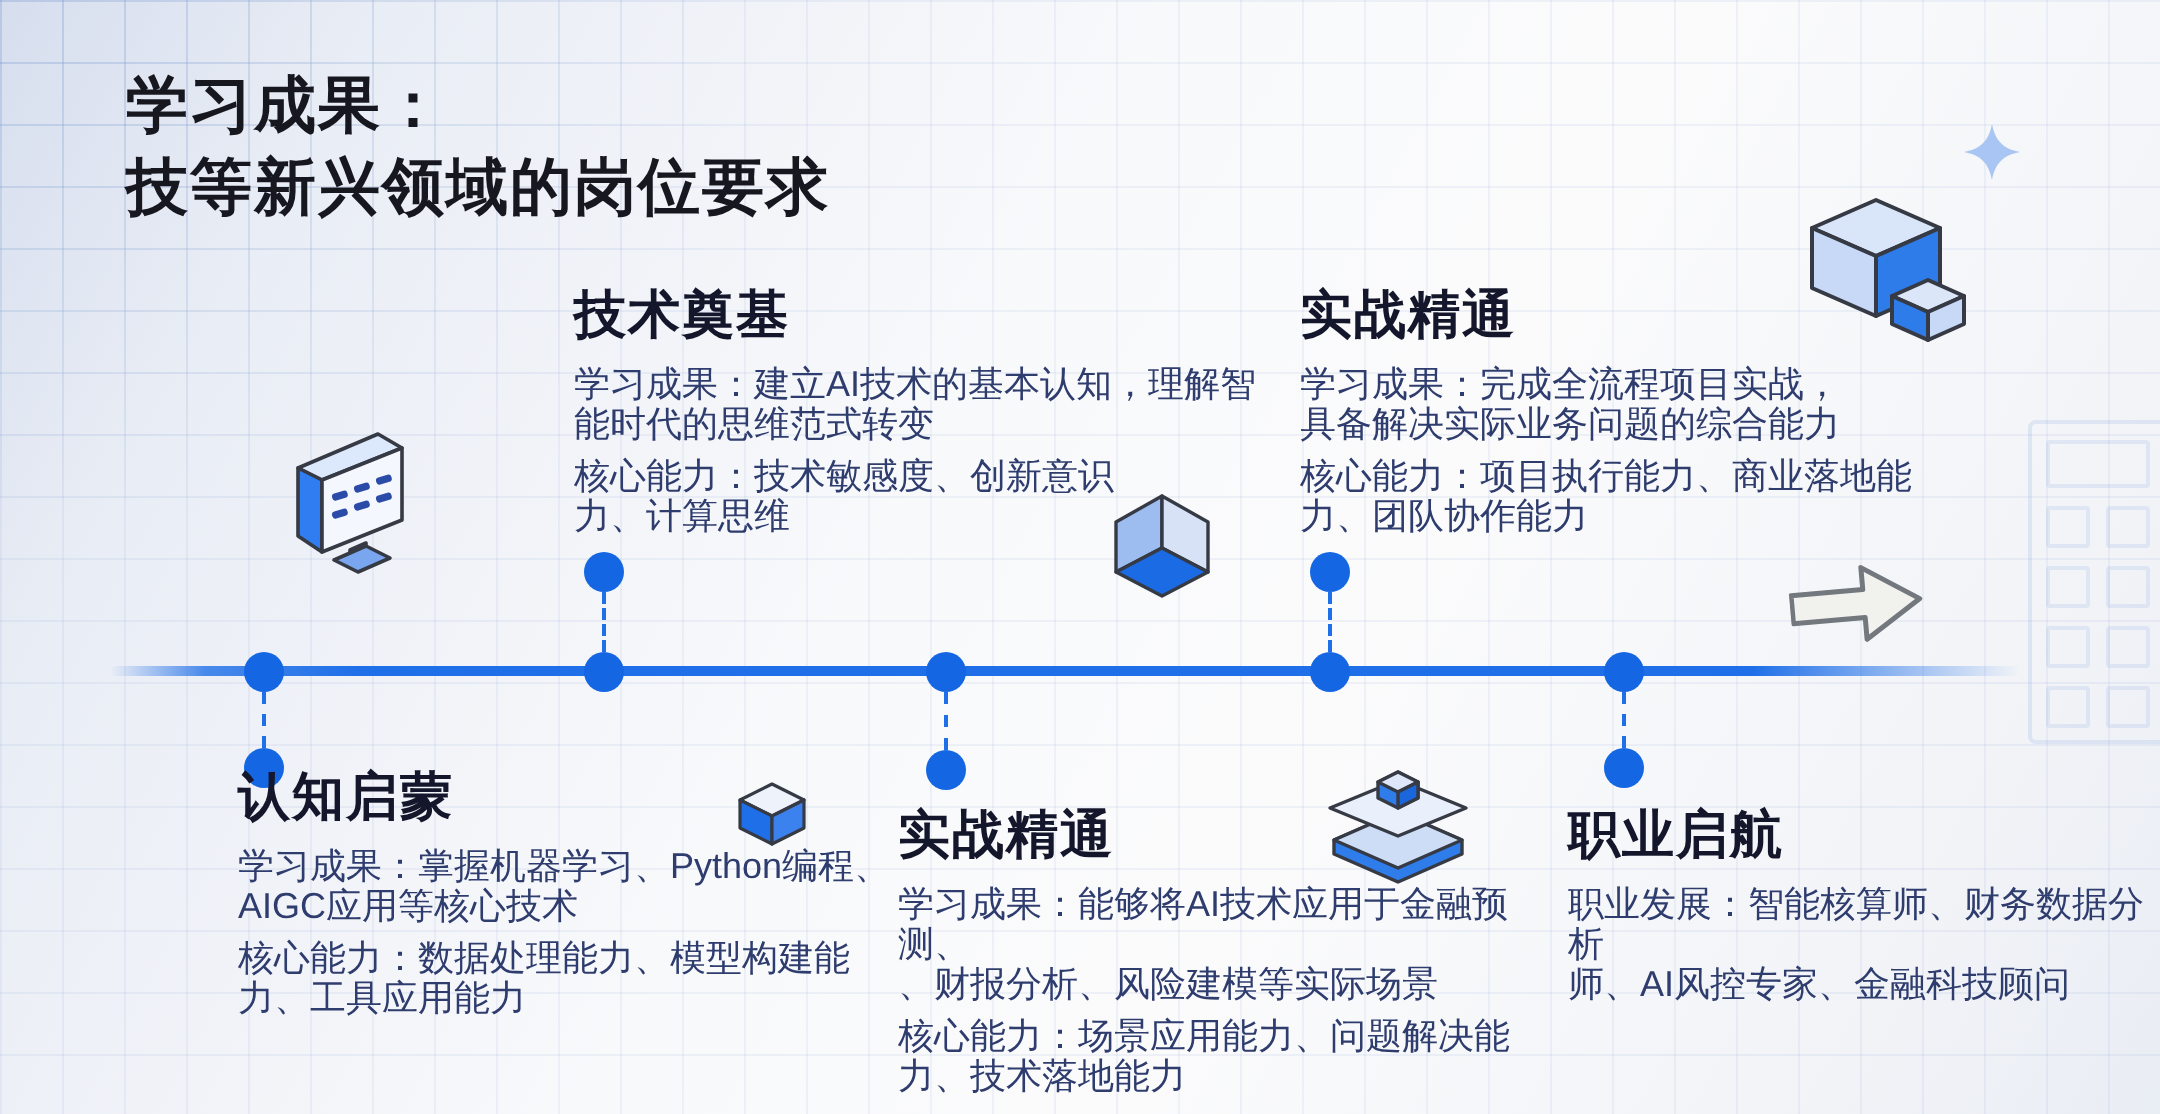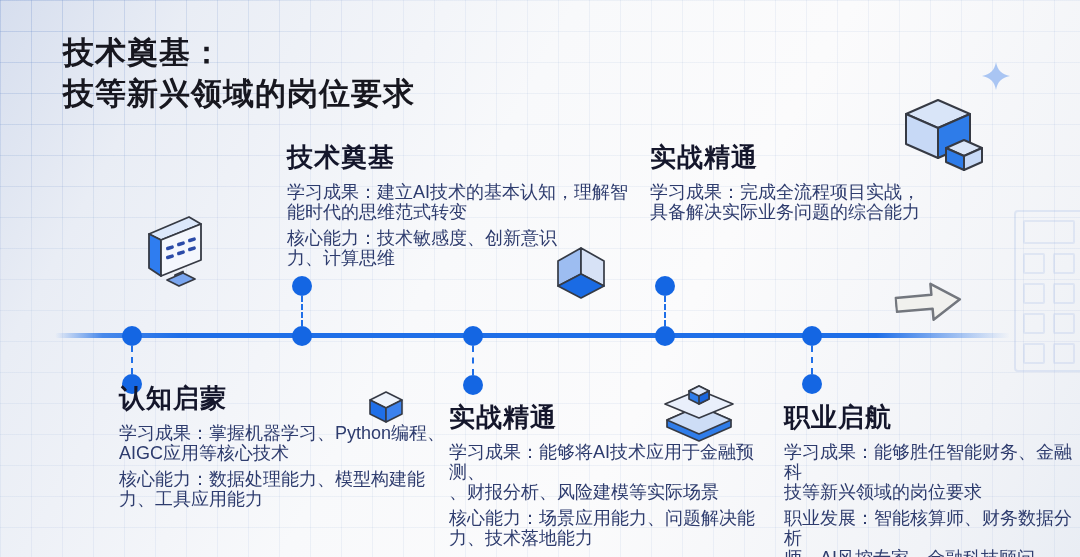--- a/index.html
+++ b/index.html
@@ -52,21 +52,21 @@
   .building .cell{height:17px;border:2px solid rgba(150,175,225,0.28);border-radius:2px;}
 </style>
 </head>
 <body>
 
 <div class="canvas">
   <div class="bg-grid"></div>
   <div class="bg-grid-corner"></div>
 
   <div class="title">
-    <div>技术奠基：</div>
+    <div>学习成果：</div>
     <div>技等新兴领域的岗位要求</div>
   </div>
 
   <div class="timeline"></div>
 
   <div class="dot" style="left:132px;top:336px"></div>
   <div class="connector" style="left:131px;top:346px;height:28px"></div>
   <div class="dot" style="left:132px;top:384px"></div>
 
   <div class="dot" style="left:302px;top:286px"></div>
@@ -106,26 +106,26 @@
     <p>学习成果：能够将AI技术应用于金融预测、
 、财报分析、风险建模等实际场景</p>
     <p>核心能力：场景应用能力、问题解决能
 力、技术落地能力</p>
   </div>
 
   <div class="milestone" style="left:650px;top:141px;width:335px">
     <h2>实战精通</h2>
     <p>学习成果：完成全流程项目实战，
 具备解决实际业务问题的综合能力</p>
+    <p>核心能力：项目执行能力、商业落地能
+力、团队协作能力</p>
   </div>
 
   <div class="milestone" style="left:784px;top:401px;width:296px">
     <h2>职业启航</h2>
-    <p>学习成果：能够胜任智能财务、金融科
-技等新兴领域的岗位要求</p>
     <p>职业发展：智能核算师、财务数据分析
 师、AI风控专家、金融科技顾问</p>
   </div>
 
   <svg class="decor" style="left:137px;top:214px" width="72" height="74" viewBox="0 0 72 74">
     <g stroke="#363a44" stroke-width="1.8" stroke-linejoin="round">
       <polygon points="12,20 52,3 64,10 24,26" fill="#dce8fb"></polygon>
       <polygon points="12,20 24,26 24,62 12,54" fill="#2f7df0"></polygon>
       <polygon points="24,26 64,10 64,46 24,62" fill="#f4f7fd"></polygon>
       <polygon points="38,61 46,57.5 46,64 38,67.5" fill="#5f93ee"></polygon>

